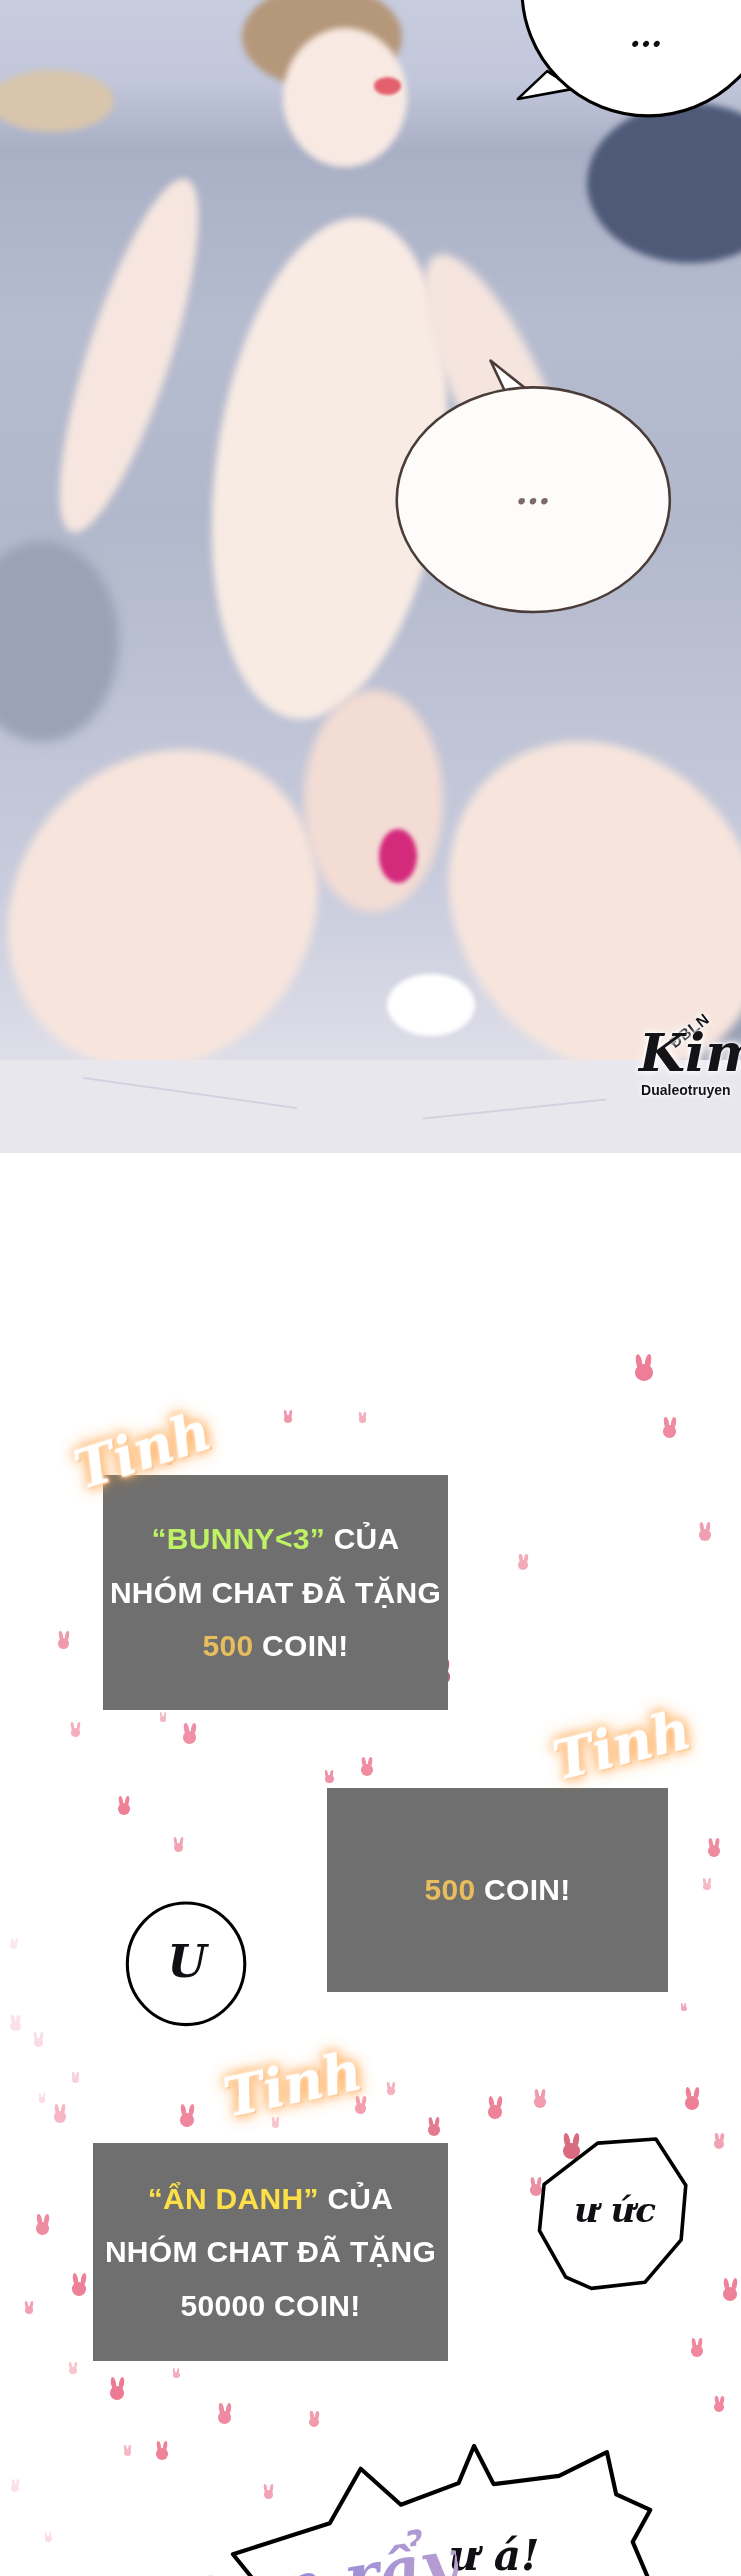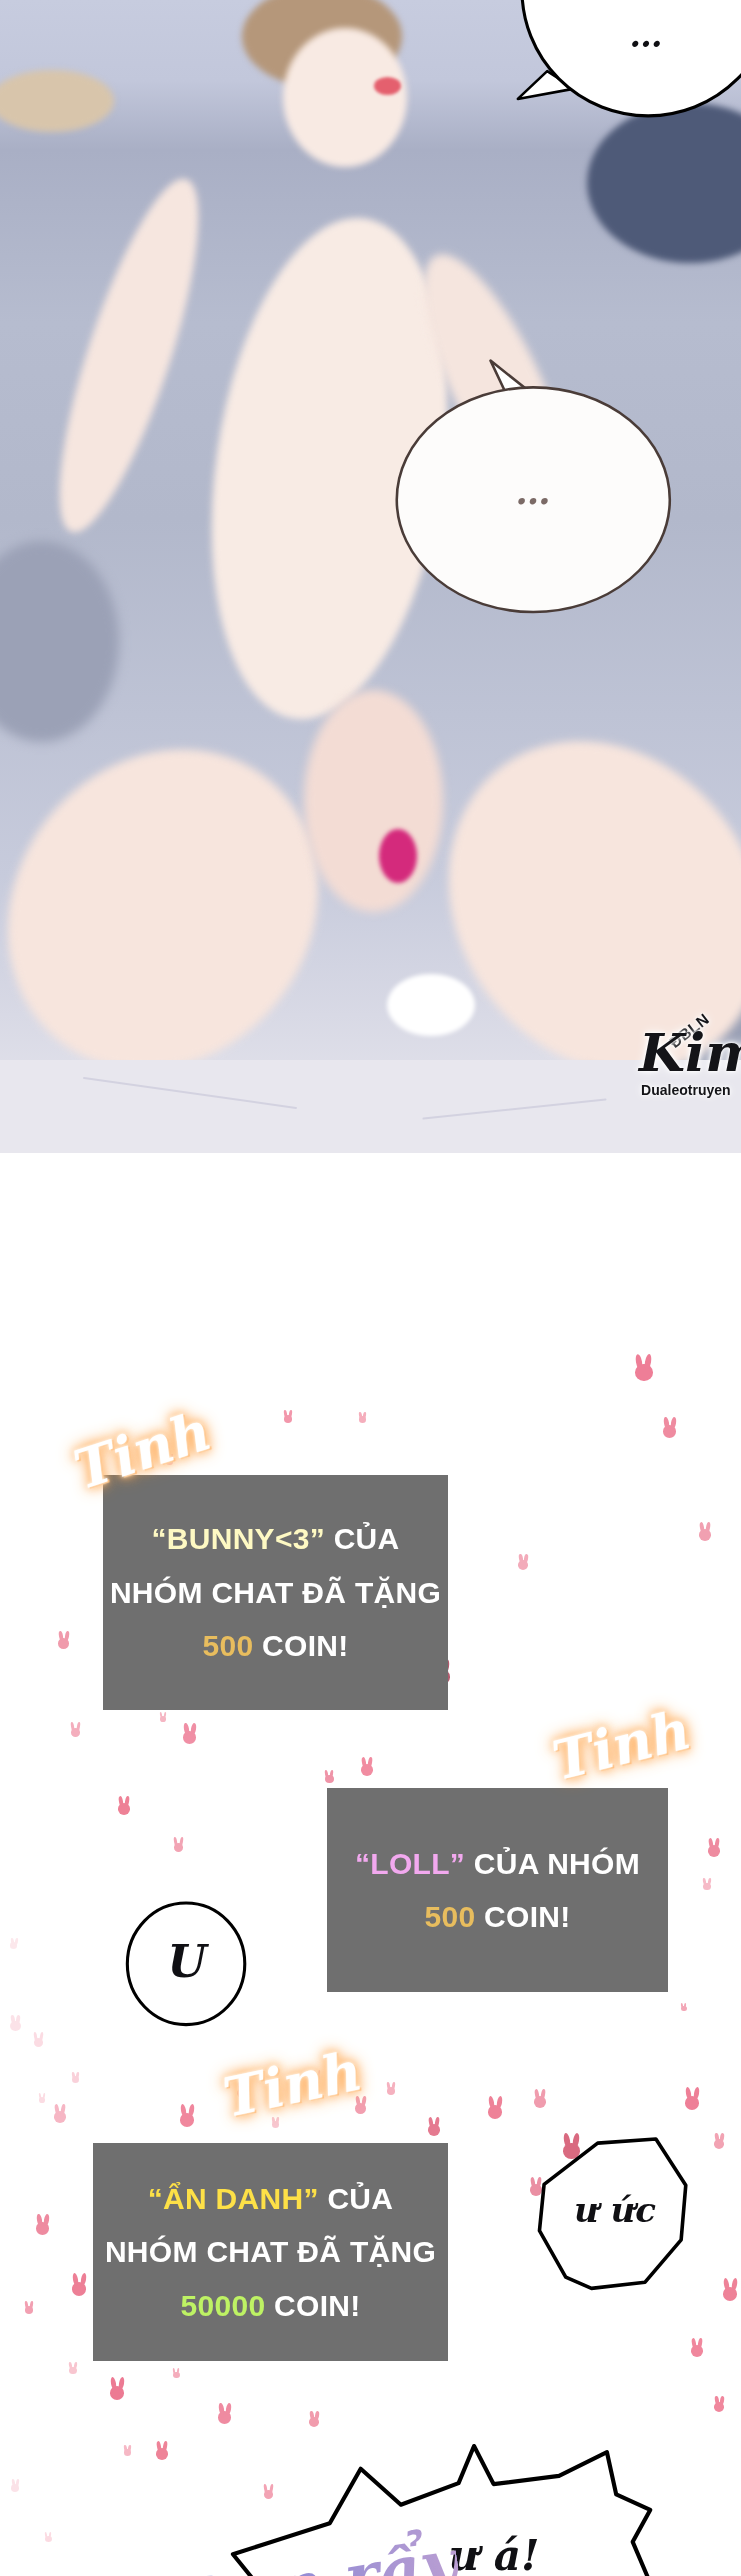--- a/index.html
+++ b/index.html
@@ -154,34 +154,33 @@
       <ellipse cx="1035" cy="970" rx="265" ry="218" fill="#fdfcfb" stroke="#4a3c38" stroke-width="5"></ellipse>
       <ellipse cx="361" cy="3812" rx="114" ry="118" stroke-width="6"></ellipse>
       <polygon stroke-width="7" points="1160,4160 1273,4152 1331,4242 1322,4348 1252,4430 1148,4442 1098,4420 1047,4330 1056,4240"></polygon>
       <polygon stroke-width="8" points="452,4958 640,4898 700,4792 778,4862 890,4820 920,4748 958,4822 1085,4806 1178,4760 1196,4842 1262,4872 1228,4934 1262,5014 1180,5062 1148,5124 1058,5100 1000,5218 938,5114 818,5152 736,5082 612,5110 520,5042"></polygon>
     </g>
   </svg>
 
   <div class="notif-layer">
       <div class="notif box0">
         <div class="tinh pos0">Tinh</div>
-        <div class="nline"><span style="color: #fef9c3;">“BUNNY&lt;3”</span><span> CỦA</span></div>
+        <div class="nline"><span style="color: #bef264;">“BUNNY&lt;3”</span><span> CỦA</span></div>
         <div class="nline">NHÓM CHAT ĐÃ TẶNG</div>
         <div class="nline"><span style="color: rgb(232, 189, 94);">500</span><span> COIN!</span></div>
       </div>
       <div class="notif box1">
         <div class="tinh pos1">Tinh</div>
-        <div class="nline"><span style="color: rgb(242, 169, 239);">“LOLL”</span><span> CỦA NHÓM</span></div>
         <div class="nline"><span style="color: rgb(232, 189, 94);">500</span><span> COIN!</span></div>
       </div>
       <div class="notif box2">
         <div class="tinh pos2">Tinh</div>
         <div class="nline"><span style="color: #fde047;">“ẨN DANH”</span><span> CỦA</span></div>
         <div class="nline">NHÓM CHAT ĐÃ TẶNG</div>
-        <div class="nline"><span style="color: #bef264;">50000</span><span> COIN!</span></div>
+        <div class="nline"><span style="color: #ffffff;">50000</span><span> COIN!</span></div>
       </div>
     </div>
 
   <div class="bubtxt" style="left:587px;top:15.5px;width:118px;font-size:33px;">…</div>
   <div class="bubtxt" style="left:466px;top:471px;width:134px;font-size:35px;color:#7b6a66;">…</div>
 
   <div class="sfx" style="left:164px;top:1935px;width:46px;font-size:45px;text-align:center;">U</div>
   <div class="sfx" style="left:571px;top:2190px;width:88px;font-size:34px;text-align:center;">ư ức</div>
   <div class="sfx" style="left:440px;top:2531px;width:108px;font-size:42px;text-align:center;">ư á!</div>
   <div class="sfx grad-run" style="left:170px;top:2568px;font-size:65px;transform:rotate(-9deg);">Run rẩy</div>

